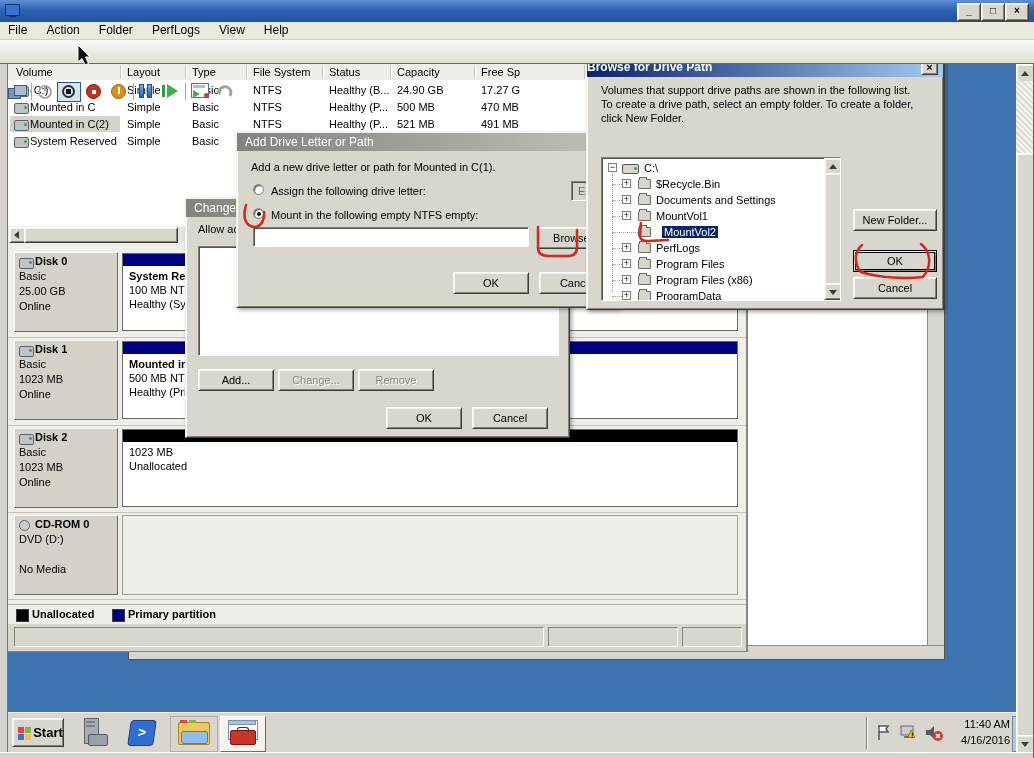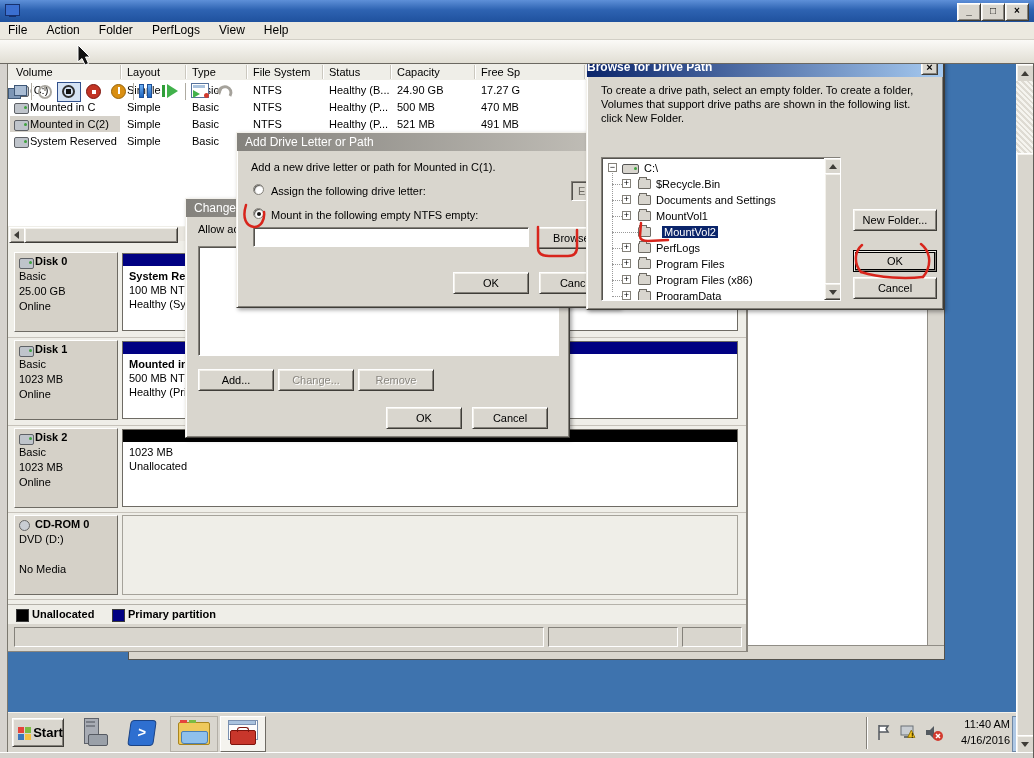--- a/index.html
+++ b/index.html
@@ -275,22 +275,22 @@
   </div>
   <div class="btn abs" style="left:300px;top:94px;width:78px;height:22px;line-height:20px">Browse...</div>
   <div class="btn abs" style="left:216px;top:139px;width:76px;height:22px;line-height:20px">OK</div>
   <div class="btn abs" style="left:302px;top:139px;width:76px;height:22px;line-height:20px">Cancel</div>
 </div>
 
 <div class="abs dlg" style="left:586px;top:56px;width:358px;height:254px;z-index:12">
   <div class="tactive" style="height:20px;line-height:20px;">Browse for Drive Path</div>
   <div class="btn abs" style="left:334px;top:3px;width:17px;height:15px;line-height:13px;font-weight:bold">×</div>
   <div style="position:absolute;left:14px;top:26px;line-height:14px">
+    <div>Volumes that support drive paths are shown in the following list.</div>
     <div>To create a drive path, select an empty folder. To create a folder,</div>
-    <div>Volumes that support drive paths are shown in the following list.</div>
     <div>click New Folder.</div>
   </div>
 
   <div class="tree abs" style="left:14px;top:100px;width:240px;height:144px">
     <div class="tdot-v" style="left:10px;top:12px;height:122px"></div>
     <div class="trow" style="top:2px">
       <div class="texp" style="left:6px">−</div>
       <span class="abs" style="left:20px;top:4px;width:15px;height:8px;background:#D8D5CE;border:1px solid #555;border-radius:2px">
           <em style="position:absolute;right:1px;top:2px;width:3px;height:3px;background:#3FA33F;border-radius:50%"></em>
         </span>

